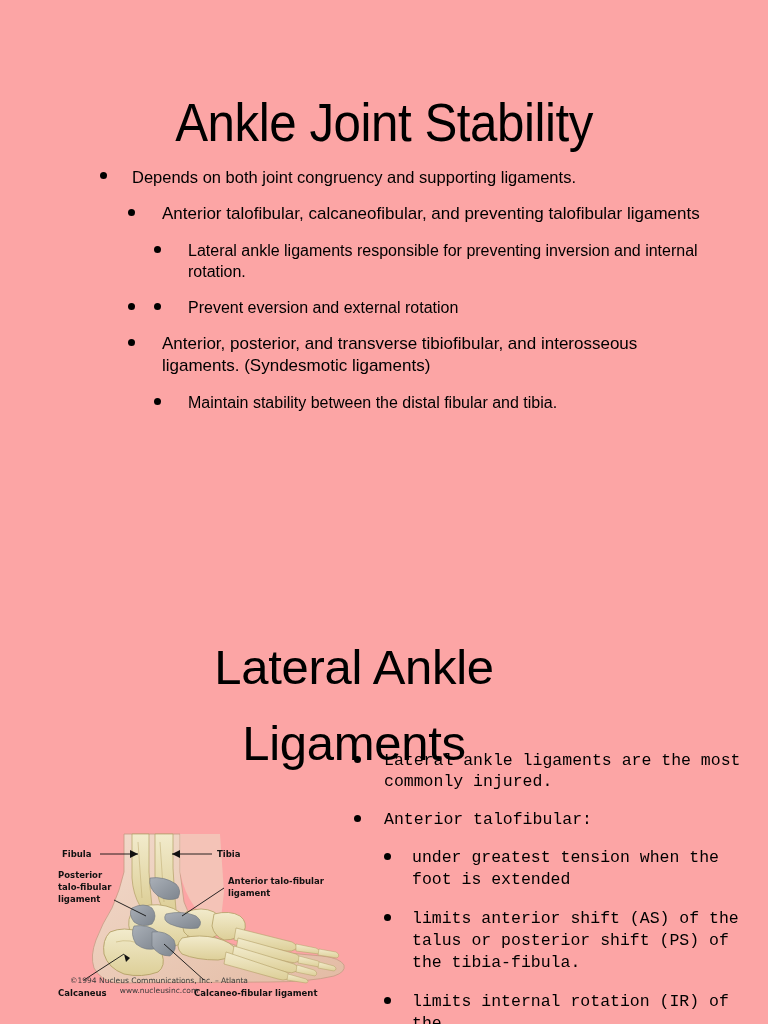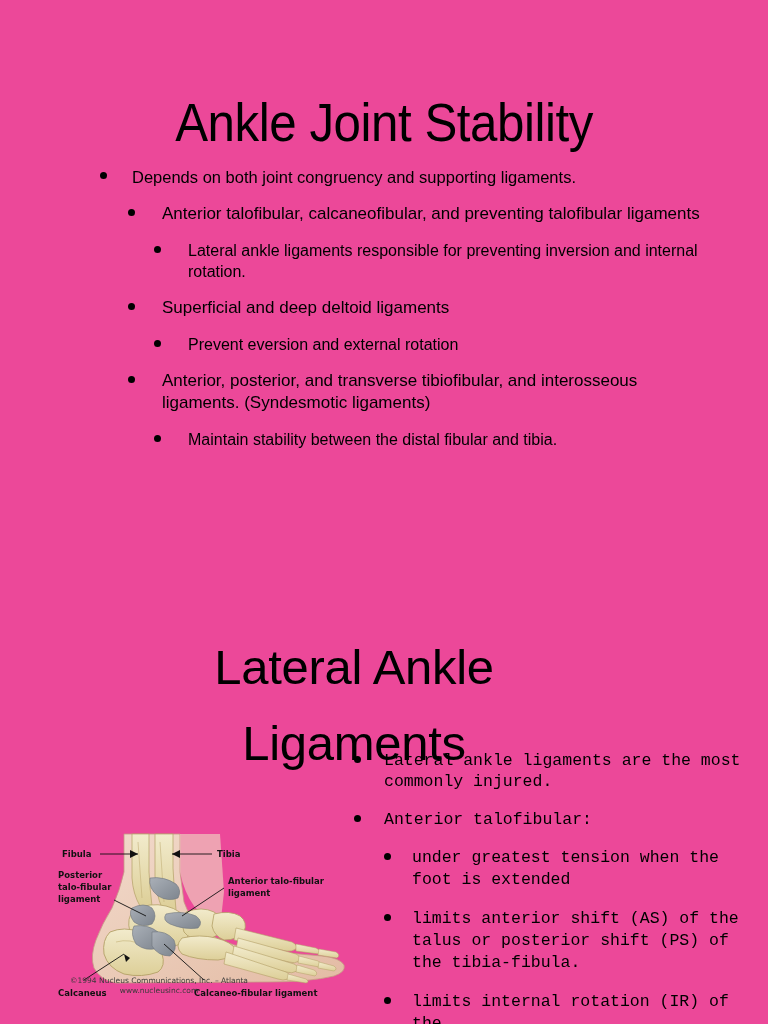--- a/index.html
+++ b/index.html
@@ -13,21 +13,21 @@
     overflow: hidden;
     font-family: "Liberation Sans", sans-serif;
     color: #000000;
     position: relative;
   }
 
   .slide {
     position: absolute;
     left: 0;
     width: 768px;
-    background: #ec4899;
+    background: #fca5a5;
   }
 
   
   #slide-one { top: 0; height: 540px; }
 
   .title-one {
     position: absolute;
     left: 0;
     top: 56px;
     width: 768px;
@@ -169,21 +169,20 @@
       <span class="txt">Anterior talofibular, calcaneofibular, and preventing talofibular ligaments</span>
     </div>
 
     <div class="b lvl3">
       <span class="dot"></span>
       <span class="txt">Lateral ankle ligaments responsible for preventing inversion and internal rotation.</span>
     </div>
 
     <div class="b lvl2">
       <span class="dot"></span>
-      <span class="txt">Superficial and deep deltoid ligaments</span>
     </div>
 
     <div class="b lvl3">
       <span class="dot"></span>
       <span class="txt">Prevent eversion and external rotation</span>
     </div>
 
     <div class="b lvl2">
       <span class="dot"></span>
       <span class="txt">Anterior, posterior, and transverse tibiofibular, and interosseous ligaments. (Syndesmotic ligaments)</span>

